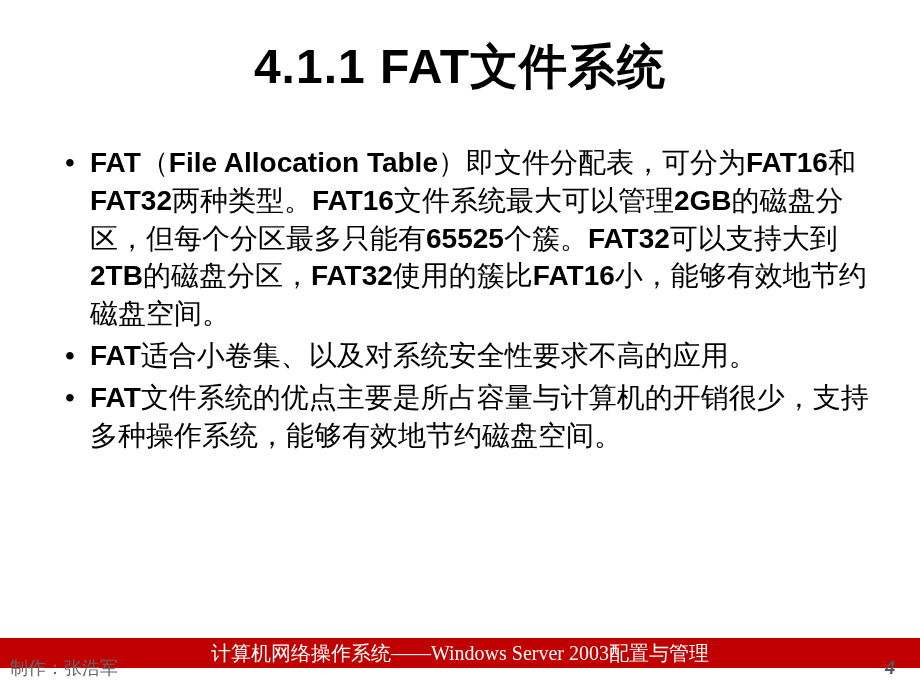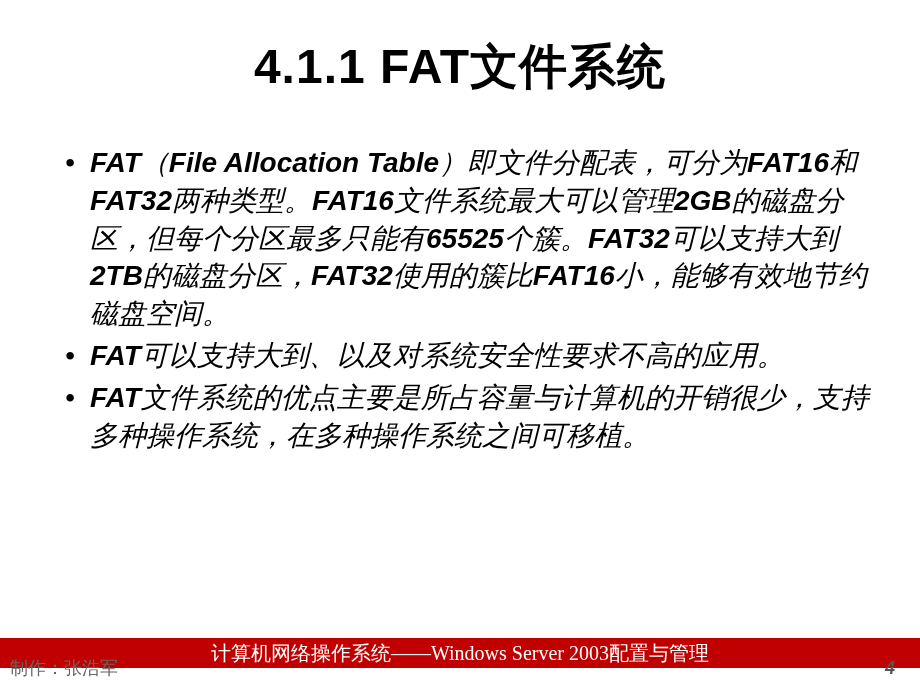--- a/index.html
+++ b/index.html
@@ -26,21 +26,20 @@
       font-weight: bold;
       text-align: center;
       color: #000000;
       font-family: "SimHei", "黑体", "Microsoft YaHei", sans-serif;
       margin-bottom: 45px;
       letter-spacing: 1px;
     }
     .bullet-list {
       list-style: none;
       padding-left: 10px;
-      font-style: italic;
     }
     .bullet-item {
       font-size: 28px;
       line-height: 1.35;
       color: #000000;
       margin-bottom: 4px;
       position: relative;
       padding-left: 30px;
       font-family: "SimSun", "宋体", serif;
     }
@@ -93,22 +92,22 @@
     }
   </style>
 </head>
 <body>
 
 <div class="slide-container">
   <h1 class="title">4.1.1  FAT文件系统</h1>
 
   <ul class="bullet-list">
     <li class="bullet-item" id="bullet-0"><span class="bold">FAT</span><span>（</span><span class="bold">File Allocation Table</span><span>）即文件分配表，可分为</span><span class="bold">FAT16</span><span>和</span><span class="bold">FAT32</span><span>两种类型。</span><span class="bold">FAT16</span><span>文件系统最大可以管理</span><span class="bold">2GB</span><span>的磁盘分区，但每个分区最多只能有</span><span class="bold">65525</span><span>个簇。</span><span class="bold">FAT32</span><span>可以支持大到</span><span class="bold">2TB</span><span>的磁盘分区，</span><span class="bold">FAT32</span><span>使用的簇比</span><span class="bold">FAT16</span><span>小，能够有效地节约磁盘空间。</span></li>
-    <li class="bullet-item" id="bullet-1"><span class="bold">FAT</span><span>可以支持大到、以及对系统安全性要求不高的应用。</span></li>
-    <li class="bullet-item" id="bullet-2"><span class="bold">FAT</span><span>文件系统的优点主要是所占容量与计算机的开销很少，支持多种操作系统，在多种操作系统之间可移植。</span></li>
+    <li class="bullet-item" id="bullet-1"><span class="bold">FAT</span><span>适合小卷集、以及对系统安全性要求不高的应用。</span></li>
+    <li class="bullet-item" id="bullet-2"><span class="bold">FAT</span><span>文件系统的优点主要是所占容量与计算机的开销很少，支持多种操作系统，能够有效地节约磁盘空间。</span></li>
   </ul>
 </div>
 
 <div class="footer-bar">
   <span class="footer-text">计算机网络操作系统——Windows Server 2003配置与管理</span>
 </div>
 
 <div class="author-line">
   <span>制作：张浩军</span>
   <span class="page-number">4</span>

